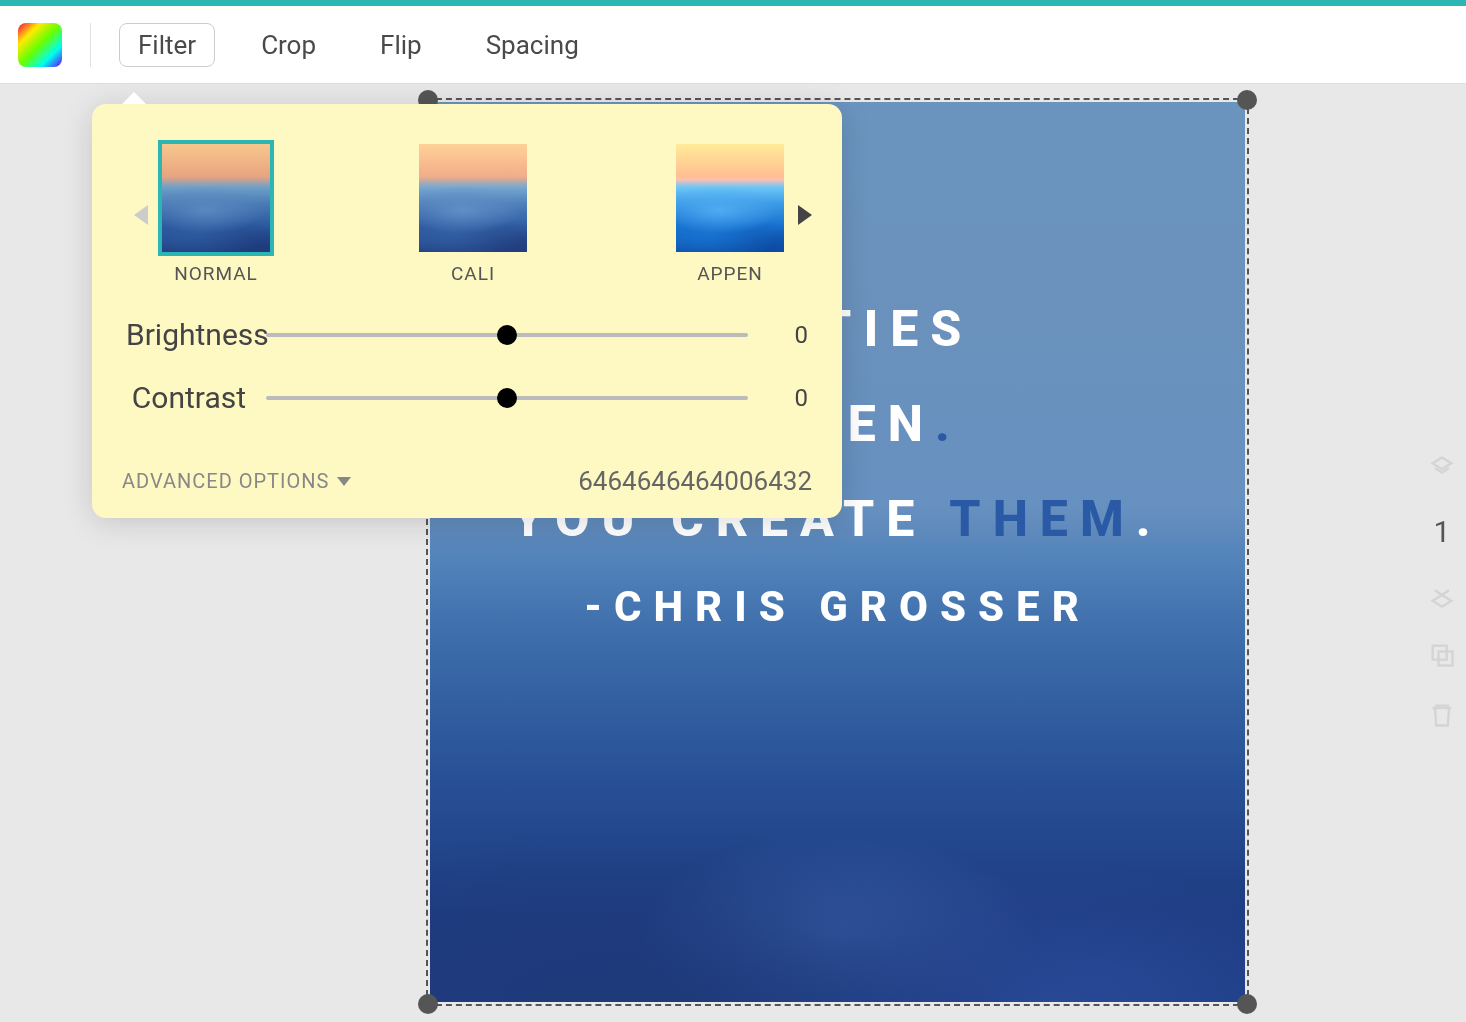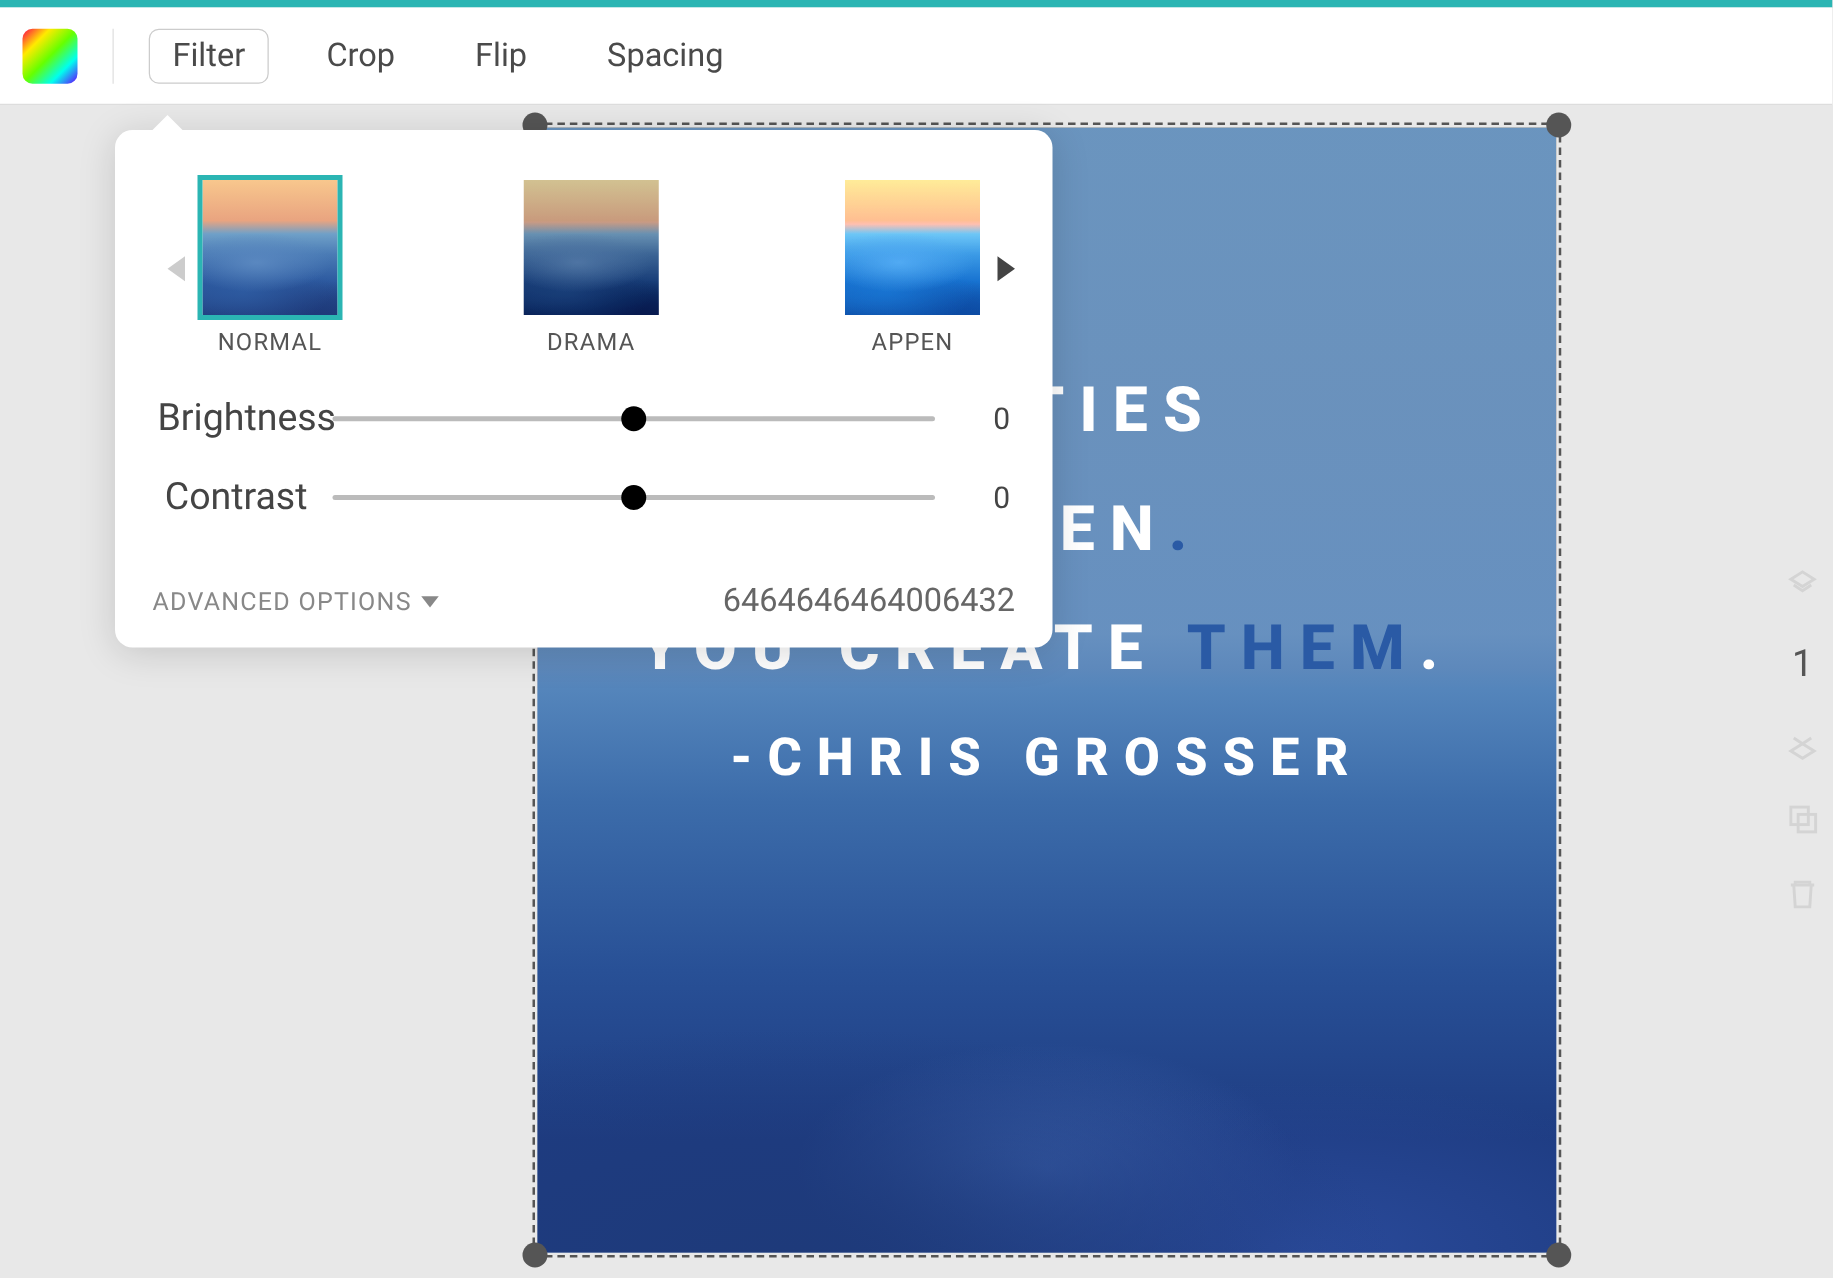--- a/index.html
+++ b/index.html
@@ -82,21 +82,21 @@
     }
     .handle.tl { left: -10px; top: -10px; }
     .handle.tr { right: -10px; top: -10px; }
     .handle.bl { left: -10px; bottom: -10px; }
     .handle.br { right: -10px; bottom: -10px; }
     
     .filter-panel {
       position: absolute;
       left: 92px; top: 20px;
       width: 750px;
-      background: #ffffff;
+      background: #fef9c3;
       border-radius: 14px;
       box-shadow: 0 4px 30px rgba(0,0,0,0.15);
       padding: 40px 30px 22px;
     }
     .filter-panel::before {
       content: "";
       position: absolute;
       top: -12px; left: 30px;
       width: 0; height: 0;
       border-left: 12px solid transparent;
@@ -209,22 +209,22 @@
 
   <div class="filter-panel">
     <div class="filter-row">
       <div class="nav-arrow left"></div>
       <div class="thumbs">
         <div class="thumb selected">
           <div class="thumb-img normal"></div>
           <div class="thumb-label">NORMAL</div>
         </div>
         <div class="thumb">
-          <div class="thumb-img drama"></div>
-          <div class="thumb-label">DRAMA</div>
+          <div class="thumb-img cali"></div>
+          <div class="thumb-label">CALI</div>
         </div>
         <div class="thumb">
           <div class="thumb-img edge"></div>
           <div class="thumb-label">APPEN</div>
         </div>
       </div>
       <div class="nav-arrow right"></div>
     </div>
 
     <div class="slider-row">

